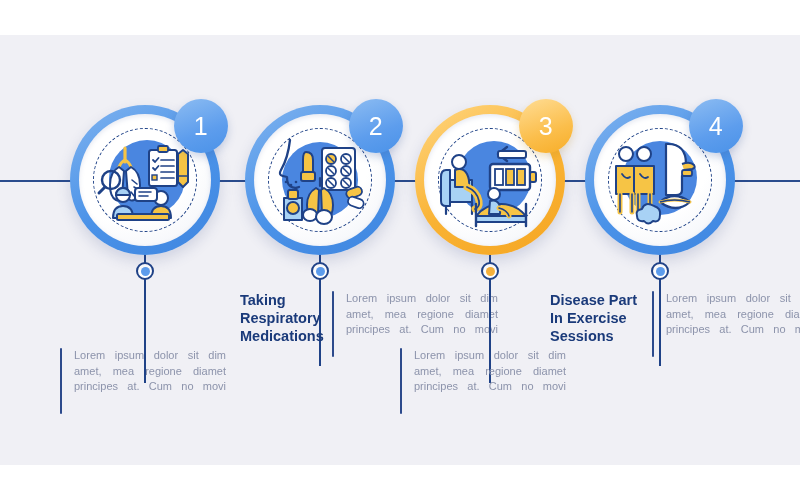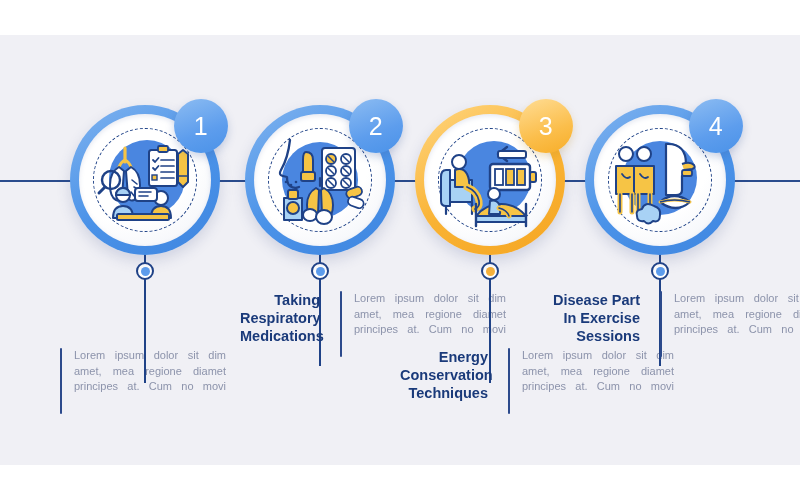--- a/index.html
+++ b/index.html
@@ -64,22 +64,22 @@
     border:2.2px solid #1f4287;background:#ffffff;
     box-sizing:border-box;
     display:flex;align-items:center;justify-content:center;
   }
   .dot i{display:block;width:9px;height:9px;border-radius:50%;background:#5d9ded;}
   .dot.orange i{background:#f7b23c;}
   
   .block{position:absolute;display:flex;align-items:flex-start;}
   .title{
     color:#1a3a7a;font-weight:bold;font-size:14.5px;line-height:18px;
-    text-align:right;white-space:pre-line;
-    padding-right:20px;
+    white-space:pre-line;
+    padding-right:12px;
     font-family:"Liberation Sans", sans-serif;
   }
   .divider{width:2px;background:#2c4a8c;border-radius:1px;flex:0 0 2px;}
   .body{
     color:#8c93ab;font-size:11px;line-height:15.5px;
     text-align:justify;text-align-last:justify;
     padding-left:12px;width:152px;
     font-family:"Liberation Sans", sans-serif;
   }
 </style>
@@ -237,23 +237,20 @@
 
           <circle cx="62" cy="72" r="6" fill="#fff" stroke="#1f4287" stroke-width="2"></circle>
           <path d="M58 79 q6 -2 9 3 q2 5 1 10 h-11 z" fill="#a8d2f5" stroke="#1f4287" stroke-width="2" stroke-linejoin="round"></path>
           <path d="M67 86 q8 2 10 8" fill="none" stroke="#f6c445" stroke-width="5" stroke-linecap="round"></path>
           <path d="M67 86 q8 2 10 8" fill="none" stroke="#1f4287" stroke-width="1.6" stroke-linecap="round"></path>
         </svg>
       </div>
     </div>
 
     <div class="block" style="left:400px;top:313px;">
-      <div class="title" style="width:88px;">Energy
-Conservation
-Techniques</div>
       <div class="divider" style="height:66px;"></div>
       <div class="body">Lorem ipsum dolor sit dim amet, mea regione diamet principes at. Cum no movi</div>
     </div>
 
     <div class="drop" style="left:659px;top:218px;height:113px;"></div>
     <div class="dot" style="left:651px;top:227px;">
         <i></i>
       </div>
 
     <div class="node" style="left:585px;top:70px;">

